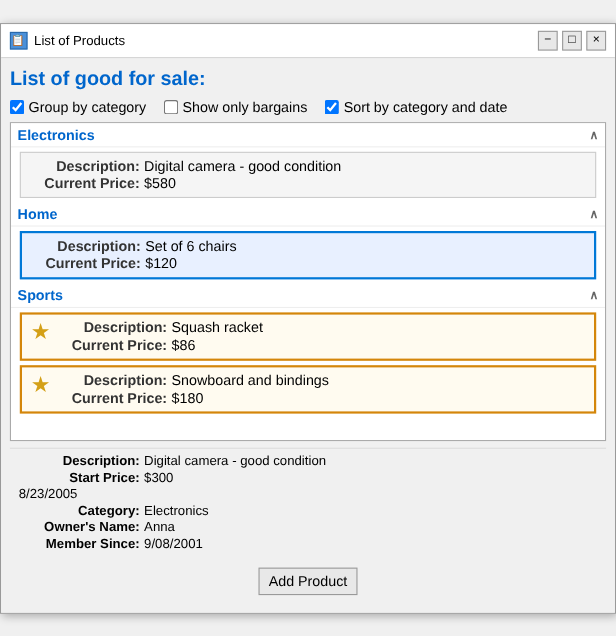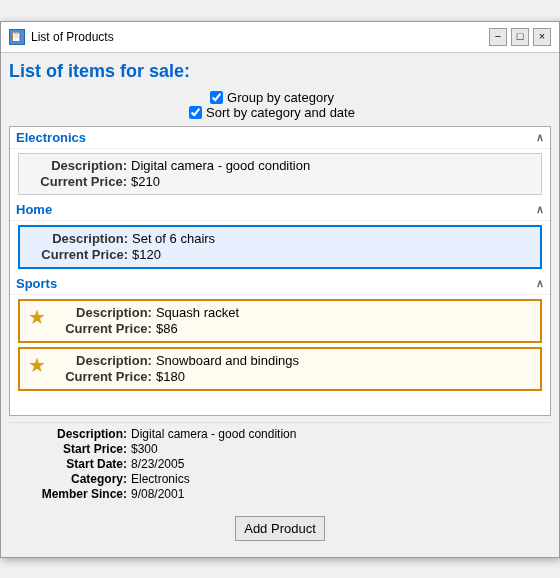--- a/index.html
+++ b/index.html
@@ -70,21 +70,20 @@
       font-size: 18px;
       font-weight: bold;
       margin-bottom: 8px;
     }
     .toolbar {
       display: flex;
       align-items: center;
       gap: 0;
       margin-bottom: 6px;
       flex-wrap: wrap;
-      flex-direction: column;
     }
     .checkbox-group {
       display: flex;
       align-items: center;
       gap: 4px;
       margin-right: 16px;
       cursor: pointer;
     }
     .checkbox-group input[type="checkbox"] {
       cursor: pointer;
@@ -202,47 +201,51 @@
     </div>
     <div class="title-bar-controls">
       <button class="title-btn">−</button>
       <button class="title-btn">□</button>
       <button class="title-btn">×</button>
     </div>
   </div>
 
   <div class="window-body">
 
-    <div class="page-heading">List of items for sale:</div>
+    <div class="page-heading">List of good for sale:</div>
 
     <div class="toolbar">
       <label class="checkbox-group">
         <input type="checkbox" checked="" style="">
         <span>Group by category</span>
       </label>
       <label class="checkbox-group">
+        <input type="checkbox" style="">
+        <span>Show only bargains</span>
+      </label>
+      <label class="checkbox-group">
         <input type="checkbox" checked="" style="">
         <span>Sort by category and date</span>
       </label>
     </div>
 
     <div class="list-area">
 
       <div class="category-header">
         <span>Electronics</span>
         <span class="category-collapse">∧</span>
       </div>
       <div class="product-item">
         <div class="product-row">
           <span class="product-label">Description:</span>
           <span class="product-value">Digital camera - good condition</span>
         </div>
         <div class="product-row">
           <span class="product-label">Current Price:</span>
-          <span class="product-value">$210</span>
+          <span class="product-value">$580</span>
         </div>
       </div>
 
       <div class="category-header">
         <span>Home</span>
         <span class="category-collapse">∧</span>
       </div>
       <div class="product-item selected">
         <div class="product-row">
           <span class="product-label">Description:</span>
@@ -289,28 +292,31 @@
     <div class="detail-area">
       <div class="detail-row">
         <span class="detail-label">Description:</span>
         <span class="detail-value">Digital camera - good condition</span>
       </div>
       <div class="detail-row">
         <span class="detail-label">Start Price:</span>
         <span class="detail-value">$300</span>
       </div>
       <div class="detail-row">
-        <span class="detail-label">Start Date:</span>
         <span class="detail-value">8/23/2005</span>
       </div>
       <div class="detail-row">
         <span class="detail-label">Category:</span>
         <span class="detail-value">Electronics</span>
       </div>
       <div class="detail-row">
+        <span class="detail-label">Owner's Name:</span>
+        <span class="detail-value">Anna</span>
+      </div>
+      <div class="detail-row">
         <span class="detail-label">Member Since:</span>
         <span class="detail-value">9/08/2001</span>
       </div>
     </div>
 
     <div class="bottom-bar">
       <button class="add-btn">Add Product</button>
     </div>
   </div>
 </div>

